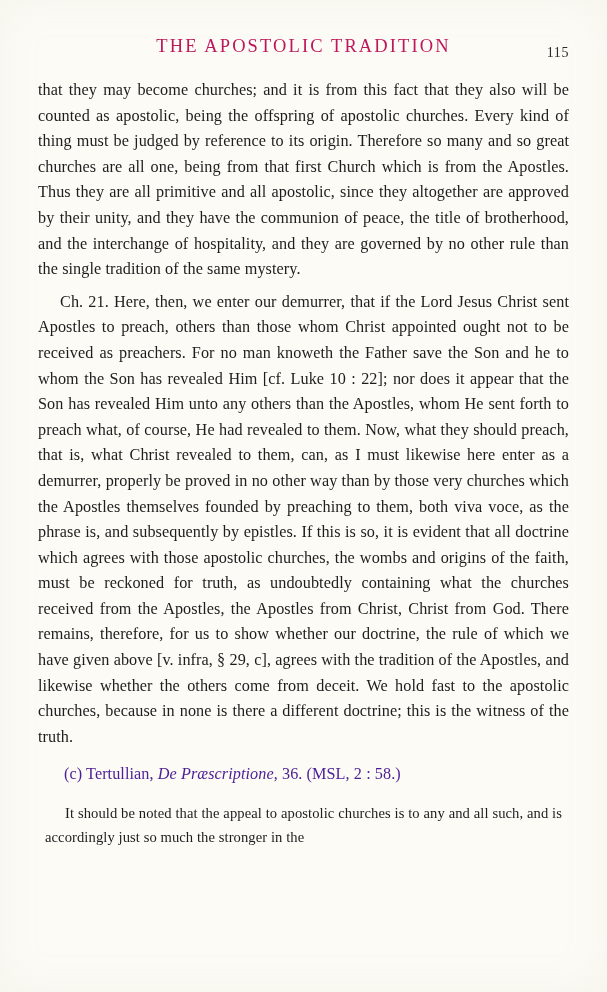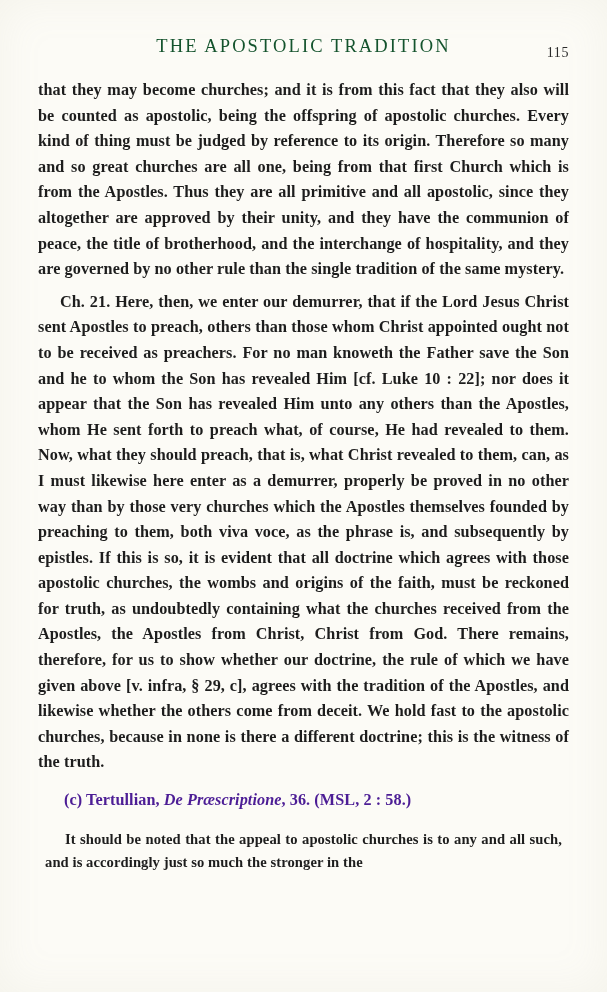--- a/index.html
+++ b/index.html
@@ -29,37 +29,36 @@
     right: 38px;
     height: 26px;
     display: flex;
     align-items: baseline;
     justify-content: center;
   }
   .running-title {
     font-family: "Liberation Serif", serif;
     font-size: 18.5px;
     letter-spacing: 2.1px;
-    color: #14532d;
+    color: #be185d;
     white-space: nowrap;
   }
   .folio {
     position: absolute;
     right: 0;
     bottom: 1px;
     font-size: 14px;
     letter-spacing: 0.6px;
     color: #2b2b2b;
   }
   .body-col {
     position: absolute;
     top: 78px;
     left: 38px;
     width: 531px;
-    font-weight: bold;
   }
   p {
     margin: 0;
     font-size: 16.2px;
     line-height: 25.6px;
     text-align: justify;
     text-justify: inter-word;
     color: #1d1d1d;
     letter-spacing: 0.08px;
   }

